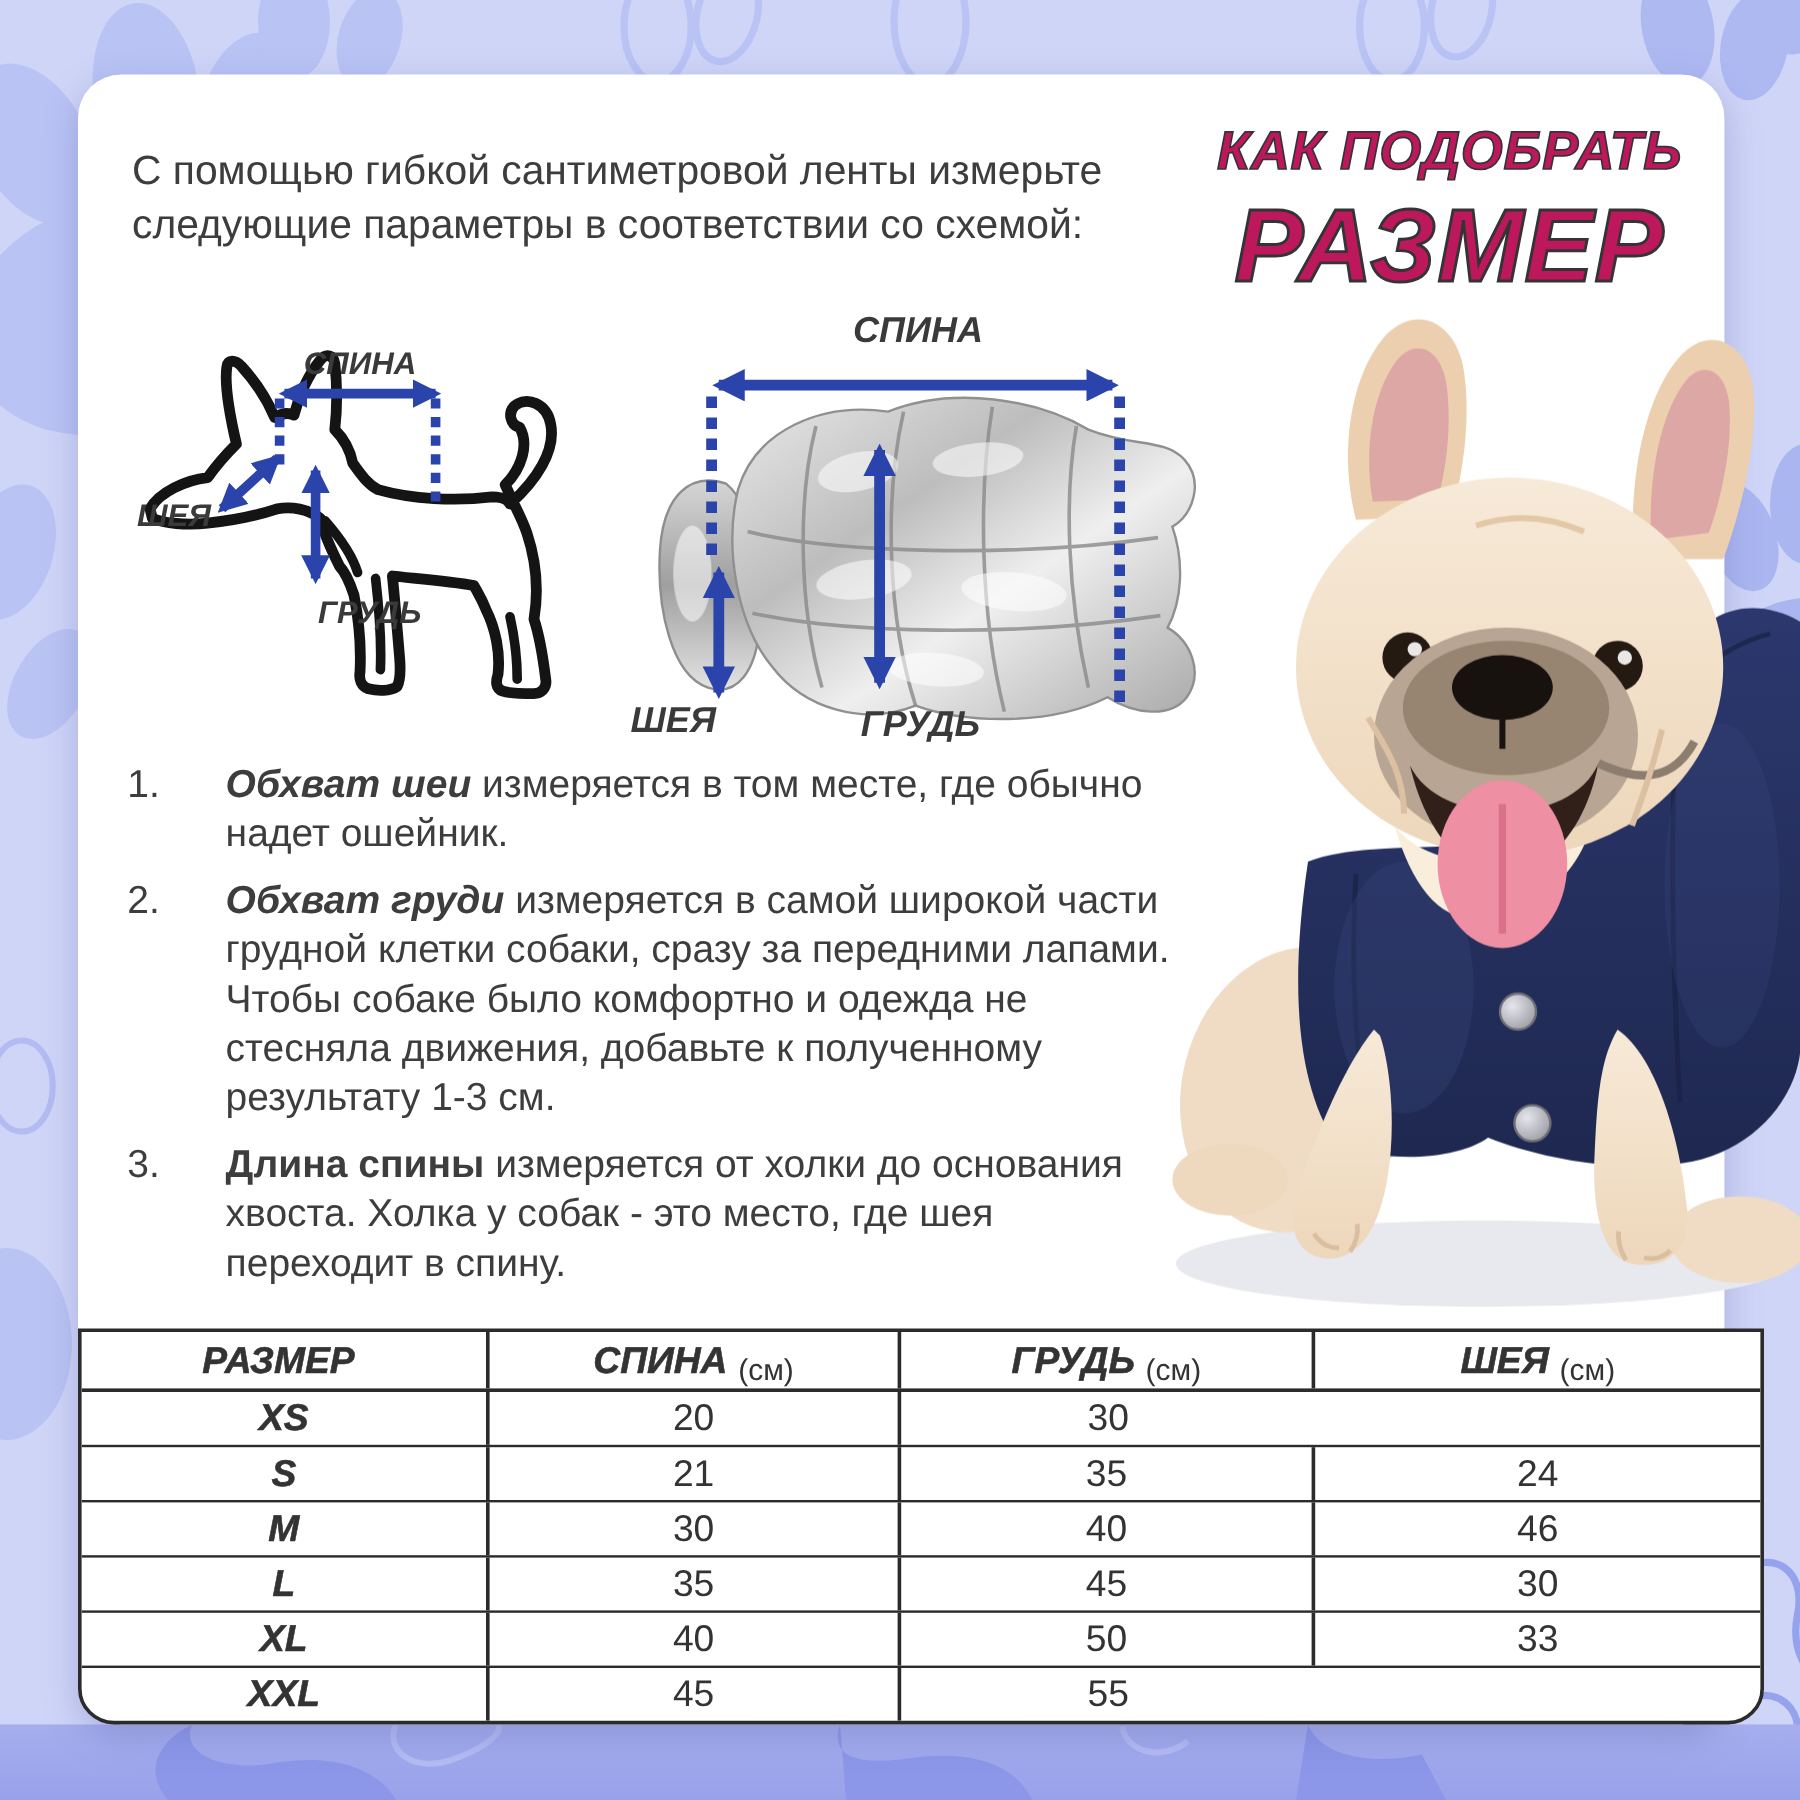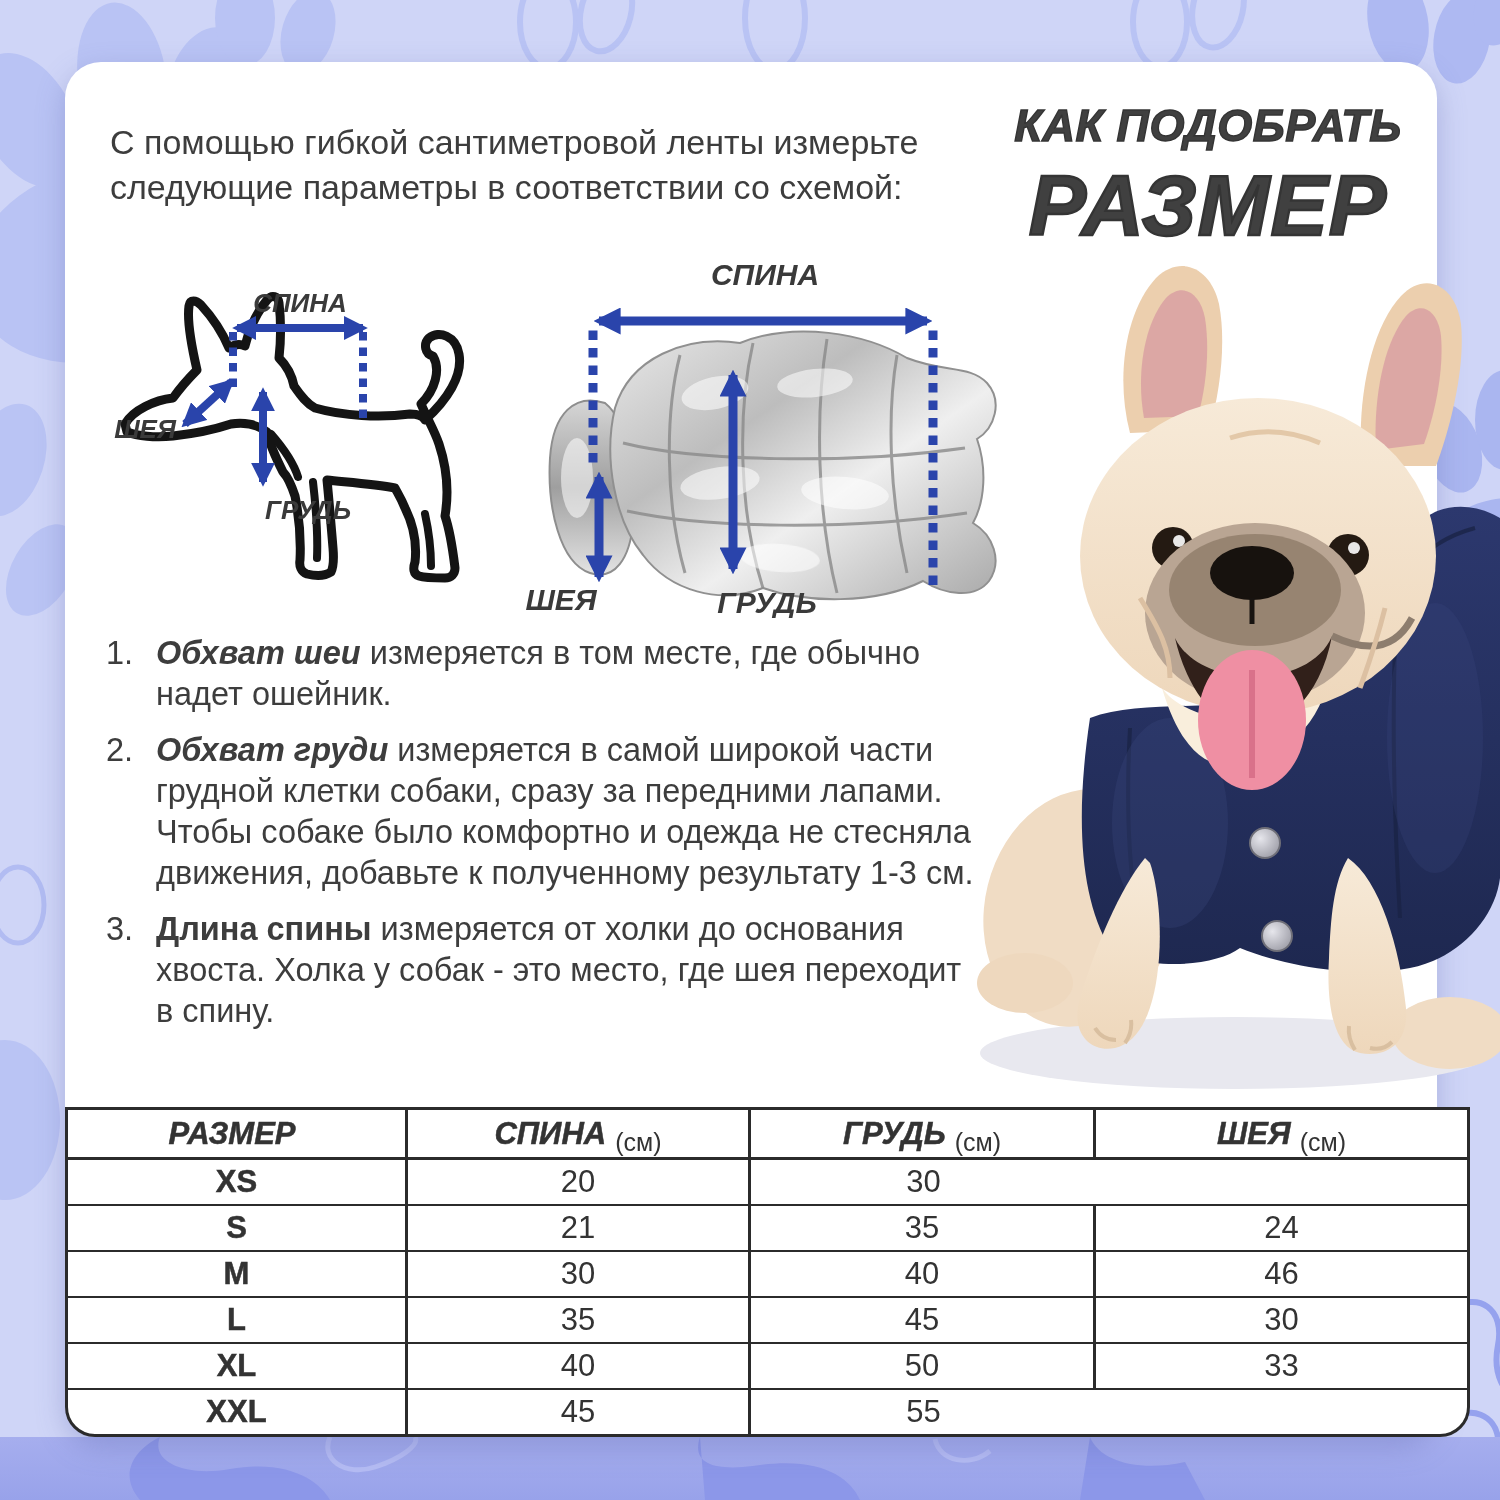--- a/index.html
+++ b/index.html
@@ -15,45 +15,45 @@
 
   
   .card{position:absolute;left:65px;top:62px;width:1372px;height:1375px;z-index:2;
         background:#ffffff;border-radius:36px;
         box-shadow:0 10px 28px rgba(96,106,176,.35);}
 
   
   .intro{position:absolute;left:110px;top:120px;width:900px;z-index:3;
          font-size:34px;line-height:45px;color:#3d3d3d;}
   .title{position:absolute;left:1008px;top:100px;width:400px;z-index:3;text-align:center;
-         color:#404040;font-style:italic;font-weight:bold;}
+         color:#be185d;font-style:italic;font-weight:bold;}
   .title .t1{font-size:45px;letter-spacing:.5px;-webkit-text-stroke:1.4px #343434;display:block;}
   .title .t2{font-size:86px;letter-spacing:1px;-webkit-text-stroke:2.4px #343434;display:block;margin-top:4px;}
 
   .ilist{position:absolute;left:106px;top:633px;width:880px;z-index:3;color:#3d3d3d;}
   .li{display:flex;margin-bottom:15px;font-size:32.5px;line-height:41px;}
   .li .num{width:50px;flex:0 0 50px;}
-  .li .txt{width:830px;}
+  .li .txt{width:830px;margin-left:32px;}
   .bi{font-weight:bold;font-style:italic;}
   .bd{font-weight:bold;}
 
   
   .sizetable{position:absolute;left:65px;top:1107px;width:1405px;height:330px;z-index:5;
              background:#fff;border:3px solid #2b2b2b;border-radius:0 0 30px 30px;
              box-sizing:border-box;overflow:hidden;color:#333;}
   .trow{display:grid;grid-template-columns:340px 343px 345px 1fr;height:44px;}
   .trow.thead{height:47px;border-bottom:3px solid #2b2b2b;}
   .trow+.trow{border-top:2px solid #2b2b2b;}
   .trow.thead+.trow{border-top:0;}
   .tcell{display:flex;align-items:center;justify-content:center;font-size:31px;
          border-right:3px solid #2b2b2b;}
   .tcell:last-child{border-right:0;}
   .hl{font-weight:bold;font-style:italic;-webkit-text-stroke:.5px #333;}
   .hu{font-weight:normal;font-size:25px;margin-left:9px;margin-top:17px;}
-  .tcell.size{font-weight:bold;-webkit-text-stroke:.5px #333;}
+  .tcell.size{font-weight:bold;font-style:italic;-webkit-text-stroke:.5px #333;}
 
   
   .dog-diagram{position:absolute;left:95px;top:272px;z-index:3;}
   .jacket-diagram{position:absolute;left:515px;top:243px;z-index:3;}
   .dog-photo{position:absolute;left:930px;top:258px;z-index:4;}
 
   .arrow-label{font-weight:bold;font-style:italic;fill:#3a3a3a;}
 </style>
 </head>
 <body>

